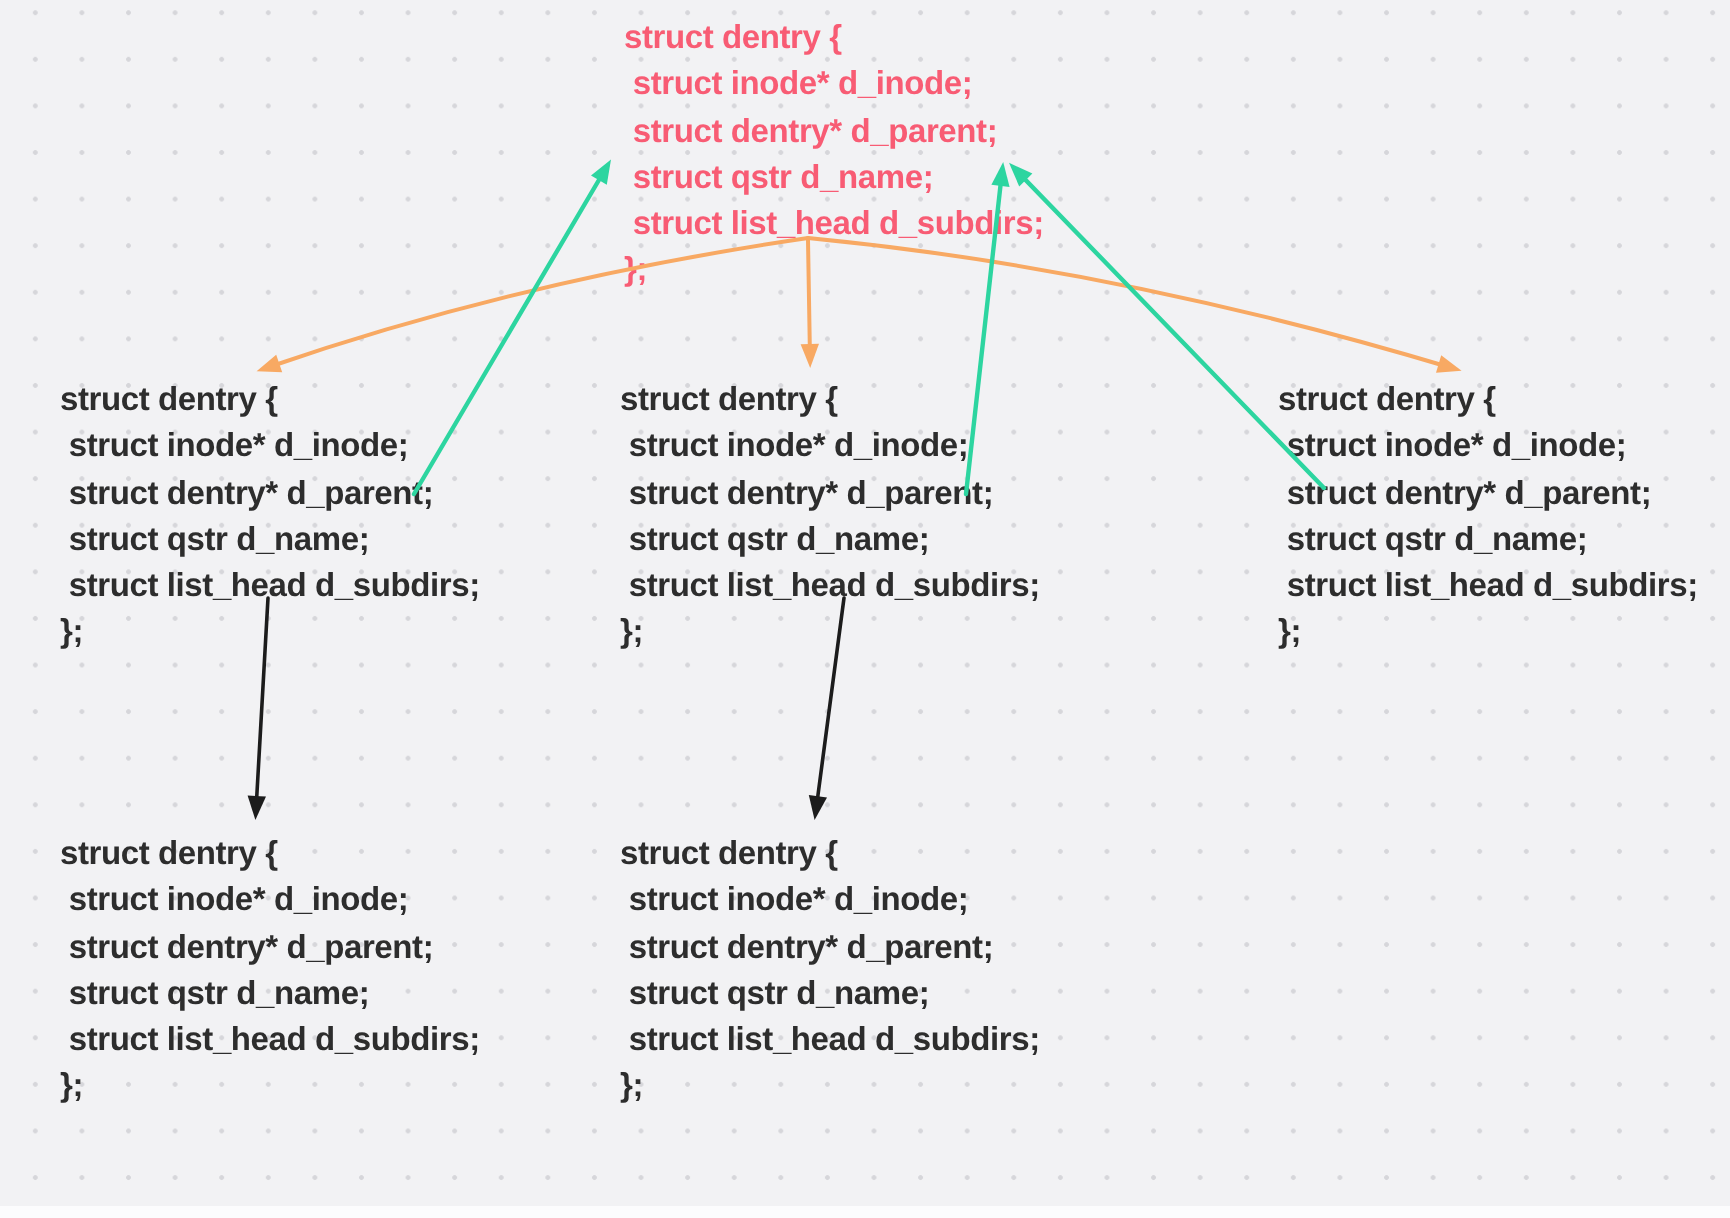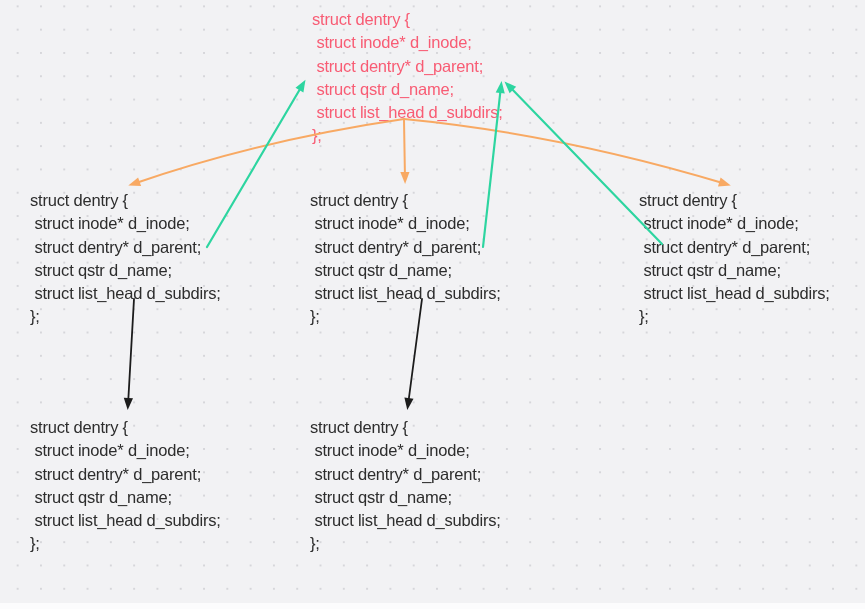--- a/index.html
+++ b/index.html
@@ -10,21 +10,21 @@
   }
   .canvas{
     position:relative;
     width:865px; height:609px;
     background-color:var(--bg,#f2f2f4);
     background-image:radial-gradient(var(--dot,#d6d6da) 1px, transparent 1.4px);
     background-size:23.3px 23.3px;
     background-position:6px 18px;
   }
   .nodes-layer{
-    position:absolute; inset:0; z-index:1;
+    position:absolute; inset:0; z-index:1;font-weight:bold;
   }
   .arrows-layer{
     position:absolute; inset:0; z-index:2;
     width:865px; height:609px;
     pointer-events:none;
   }
   .struct-node{
     position:absolute;
     font-size:16.5px;
     line-height:23.3px;

